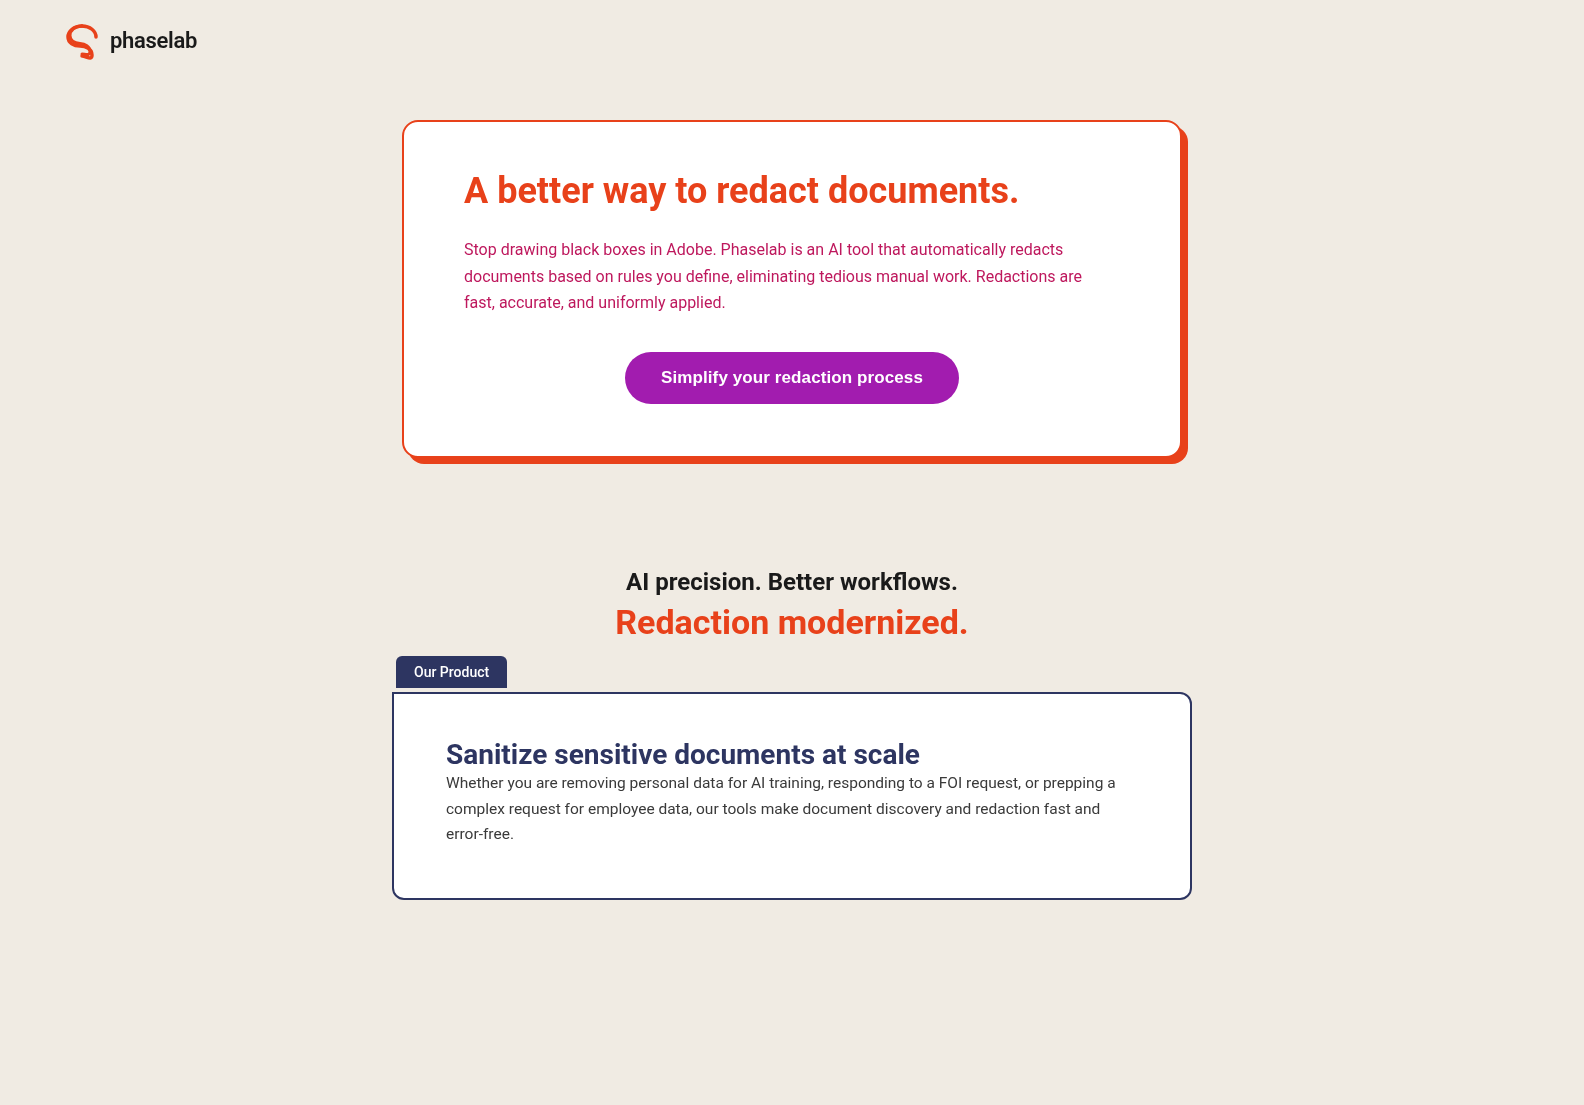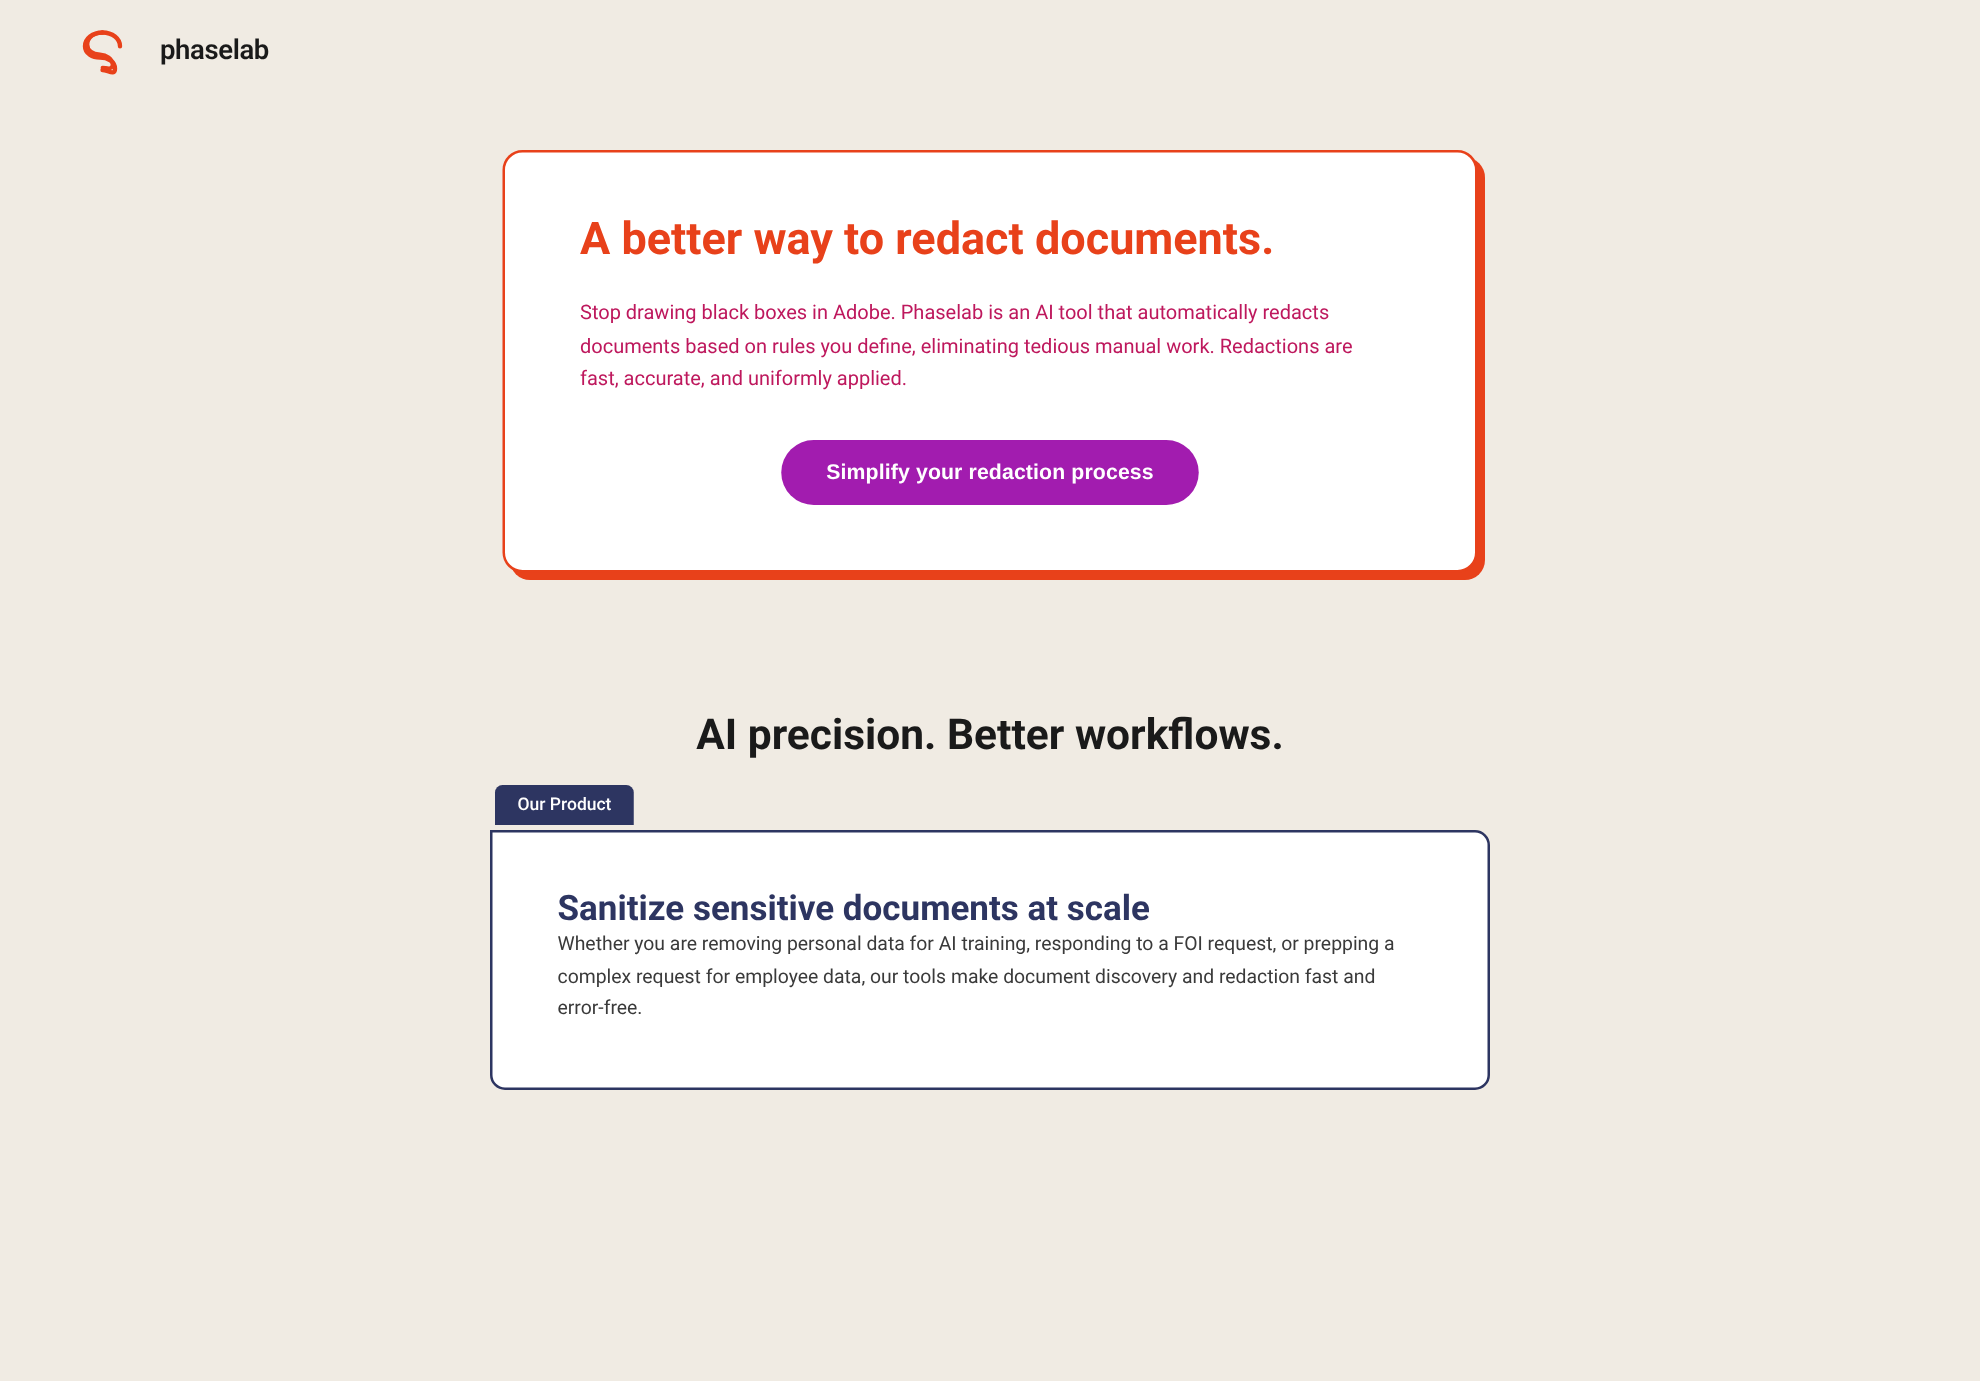--- a/index.html
+++ b/index.html
@@ -20,21 +20,21 @@
       display: flex;
       align-items: center;
       justify-content: space-between;
       padding: 18px 60px;
       background-color: #f0ebe3;
     }
 
     .logo-area {
       display: flex;
       align-items: center;
-      gap: 24px;
+      gap: 6px;
       cursor: pointer;
       justify-content: flex-end;
     }
 
     .logo-icon {
       width: 44px;
       height: 44px;
     }
 
     .logo-text {
@@ -118,21 +118,21 @@
       letter-spacing: 0.1px;
     }
 
     
     .middle-section {
       text-align: center;
       padding: 60px 60px 50px;
     }
 
     .middle-title-black {
-      font-size: 34px;
+      font-size: 24px;
       font-weight: 700;
       color: #1a1a1a;
       margin-bottom: 6px;
     }
 
     .middle-title-red {
       font-size: 34px;
       font-weight: 700;
       color: #e8411a;
     }
@@ -222,20 +222,21 @@
 <section class="hero-section">
   <div class="hero-card">
     <h1 class="hero-title">A better way to redact documents.</h1>
     <p class="hero-description">Stop drawing black boxes in Adobe. Phaselab is an AI tool that automatically redacts documents based on rules you define, eliminating tedious manual work. Redactions are fast, accurate, and uniformly applied.</p>
     <button class="cta-btn">Simplify your redaction process</button>
   </div>
 </section>
 
 <section class="middle-section">
   <div class="middle-title-black">AI precision. Better workflows.</div>
+  <div class="middle-title-red">Redaction modernized.</div>
 </section>
 
 <section class="product-section">
   <div class="product-card-wrapper">
     <div class="our-product-tab">Our Product</div>
     <div class="product-card">
       <h2 class="product-title">Sanitize sensitive documents at scale</h2>
       <p class="product-description">Whether you are removing personal data for AI training, responding to a FOI request, or prepping a complex request for employee data, our tools make document discovery and redaction fast and error-free.</p>
     </div>
   </div>

